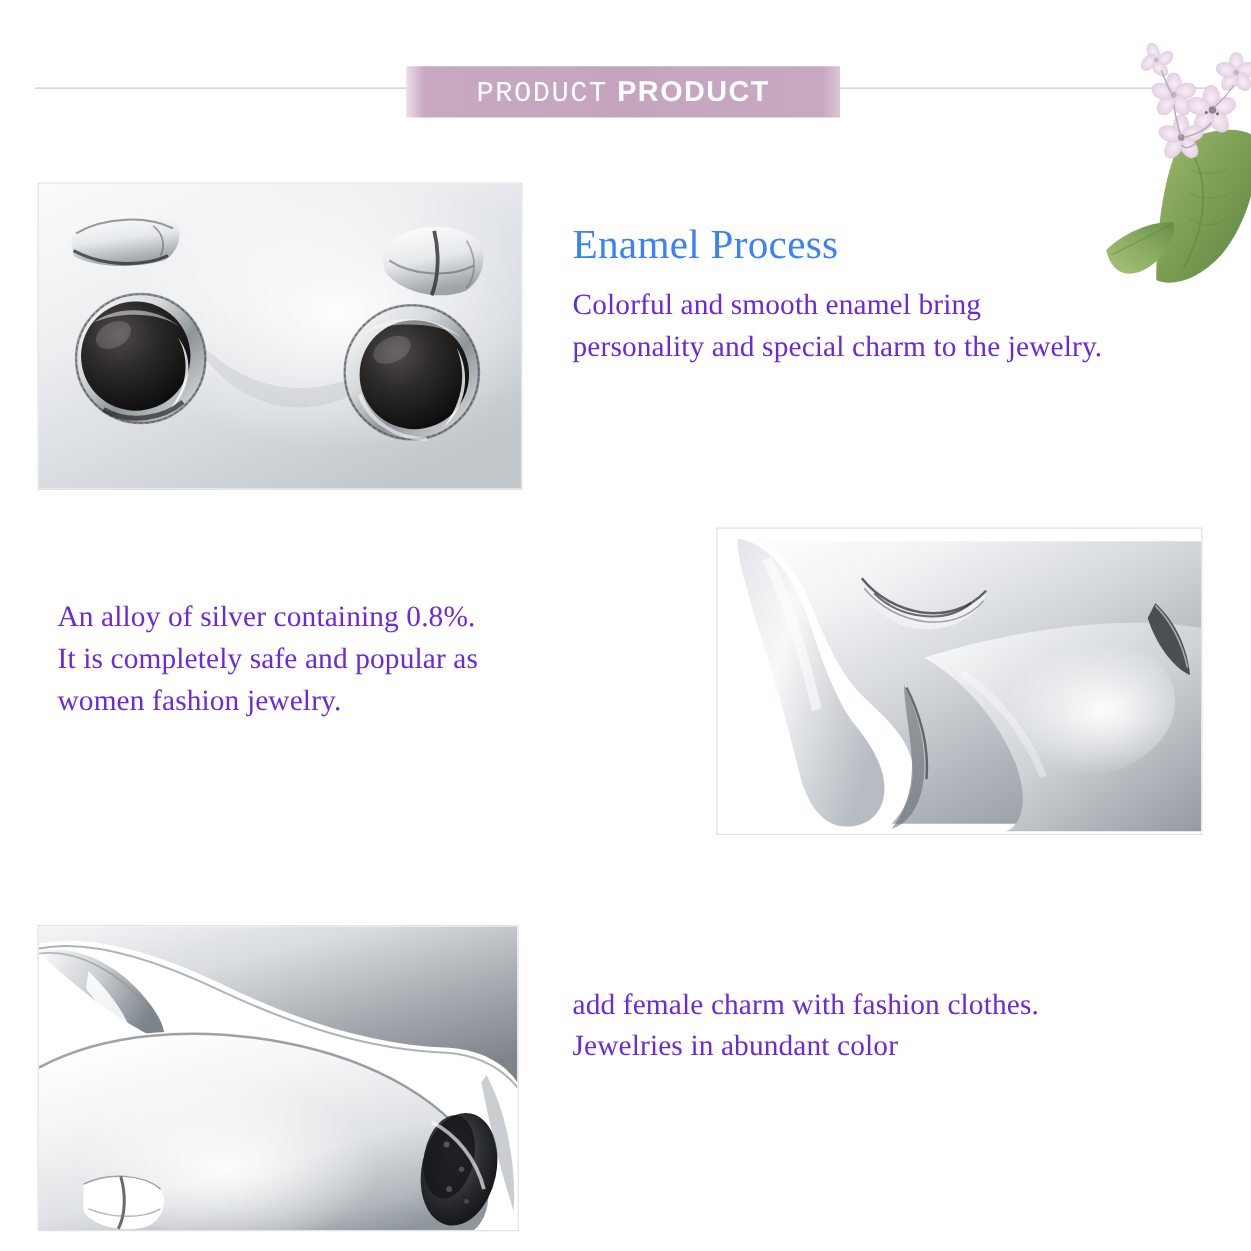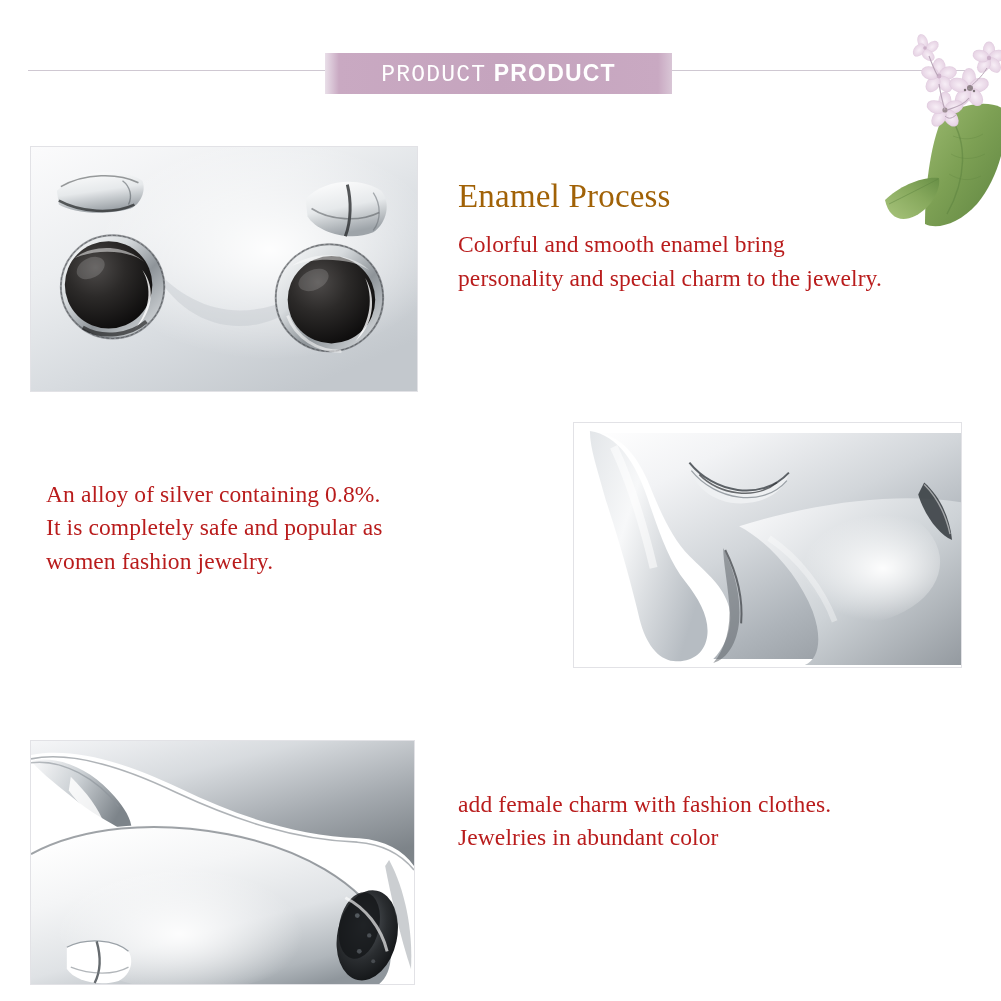--- a/index.html
+++ b/index.html
@@ -75,28 +75,28 @@
 
   .text-block { position: absolute; }
   .tb-1 { left: 458px; top: 178px; width: 540px; }
   .tb-2 { left: 46px;  top: 478px; width: 500px; }
   .tb-3 { left: 458px; top: 788px; width: 540px; }
 
   .sec-title {
     margin: 0 0 14px 0;
     font-size: 33px;
     font-weight: 400;
-    color: #a16207;
+    color: #3b82f6;
     line-height: 1.1;
     letter-spacing: 0.2px;
   }
   .sec-body {
     margin: 0;
     font-size: 23.5px;
-    color: #b91c1c;
+    color: #6d28d9;
     line-height: 1.42;
     letter-spacing: 0.1px;
   }
   .sec-body div { white-space: nowrap; }
 </style>
 </head>
 <body>
 
 <div class="header-band">
 

